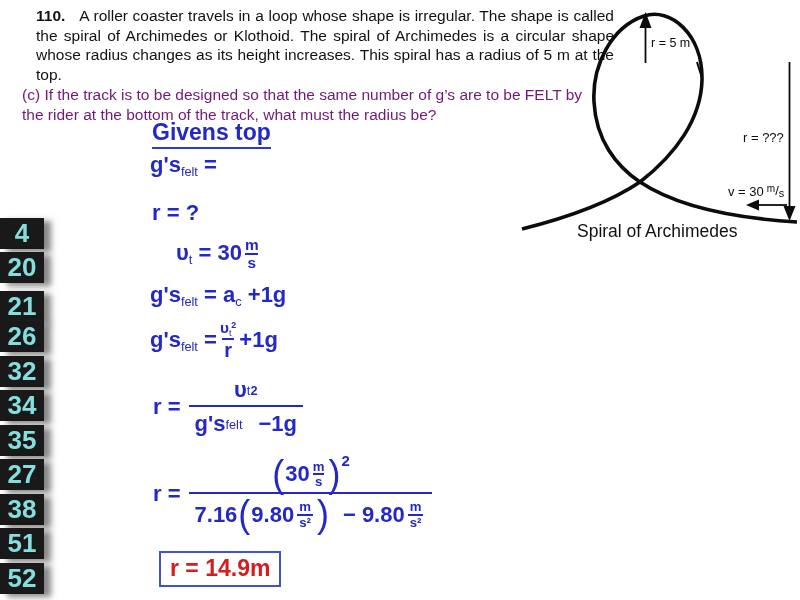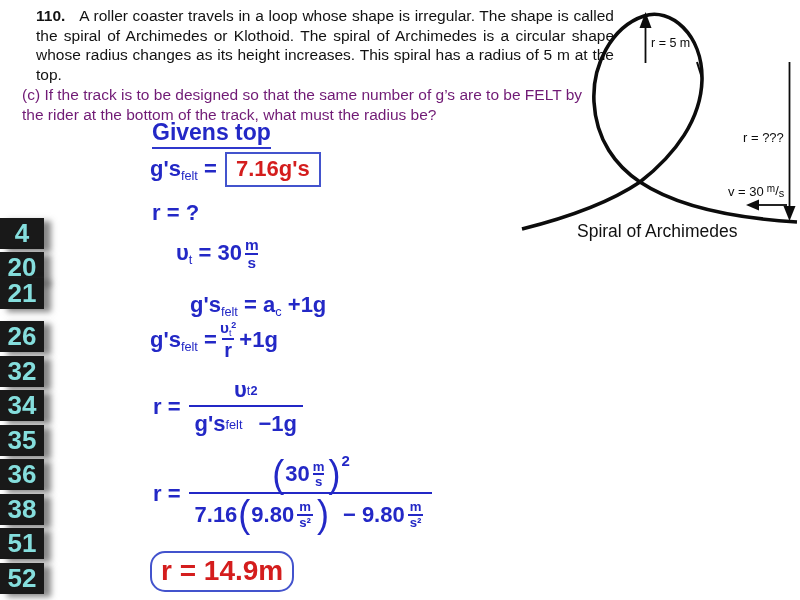--- a/index.html
+++ b/index.html
@@ -70,56 +70,55 @@
 </head>
 <body>
 
 <div class="problem">
   <span class="num">110.</span><span>A roller coaster travels in a loop whose shape is irregular. The shape is called the spiral of Archimedes or Klothoid. The spiral of Archimedes is a circular shape whose radius changes as its height increases. This spiral has a radius of 5 m at the top.</span>
 </div>
 <div class="part-c">(c) If the track is to be designed so that the same number of g’s are to be FELT by the rider at the bottom of the track, what must the radius be?</div>
 
 <div class="slide-tab" style="top:218px">4</div>
 <div class="slide-tab" style="top:252px">20</div>
-<div class="slide-tab" style="top:278px">21</div>
+<div class="slide-tab" style="top:291px">21</div>
 <div class="slide-tab" style="top:321px">26</div>
 <div class="slide-tab" style="top:356px">32</div>
 <div class="slide-tab" style="top:390px">34</div>
 <div class="slide-tab" style="top:425px">35</div>
-<div class="slide-tab" style="top:459px">36</div>
+<div class="slide-tab" style="top:459px">27</div>
 <div class="slide-tab" style="top:494px">38</div>
 <div class="slide-tab" style="top:528px">51</div>
 <div class="slide-tab" style="top:563px">52</div>
 
 <div class="math" style="left:152px; top:119px;">
   <span class="work-title">Givens top</span>
 </div>
 
 <div class="math" style="left:150px; top:152px;">
   <span class="row">
     <span><span>g's</span><span class="ssub">felt</span>
       <span>=</span></span>
-    <span class="redbox">7.16g's</span>
   </span>
 </div>
 
 <div class="math" style="left:152px; top:200px;">r = ?</div>
 
 <div class="math" style="left:151px; top:237px;margin-left:25px;">
   <span class="row">
     <span><span>υ</span><span class="ssub">t</span>
       <span>= 30</span></span>
     <span class="frac small">
       <span class="numr">m</span>
       <span class="den">s</span>
     </span>
   </span>
 </div>
 
-<div class="math" style="left:150px; top:292px;margin-left:40px;">
+<div class="math" style="left:150px; top:282px;">
   <span class="row">
     <span><span>g's</span><span class="ssub">felt</span>
       <span>=</span>
       <span>a</span><span class="ssub">c</span>
       <span>+1g</span></span>
   </span>
 </div>
 
 <div class="math" style="left:150px; top:320px;">
   <span class="row">
@@ -178,21 +177,21 @@
         <span class="frac tiny">
           <span class="numr">m</span>
           <span class="den">s²</span>
         </span>
       </span>
     </span>
   </span>
 </div>
 
 <div class="math" style="left:150px; top:551px;">
-  <span class="redbox" style="margin-left:0; font-size:28px;border-radius:15px;">r = 14.9m</span>
+  <span class="redbox" style="margin-left:9px; font-size:23px;">r = 14.9m</span>
 </div>
 
 <svg class="diagram" width="300" height="248" viewBox="0 0 300 248">
 
   <path d="M 22 229
            C 62 219, 106 205, 140 182
            C 176 154, 201 119, 202 80
            C 203 34, 170 7, 144 16
            C 111 27, 92 66, 94 102
            C 96 140, 116 166, 140 182

